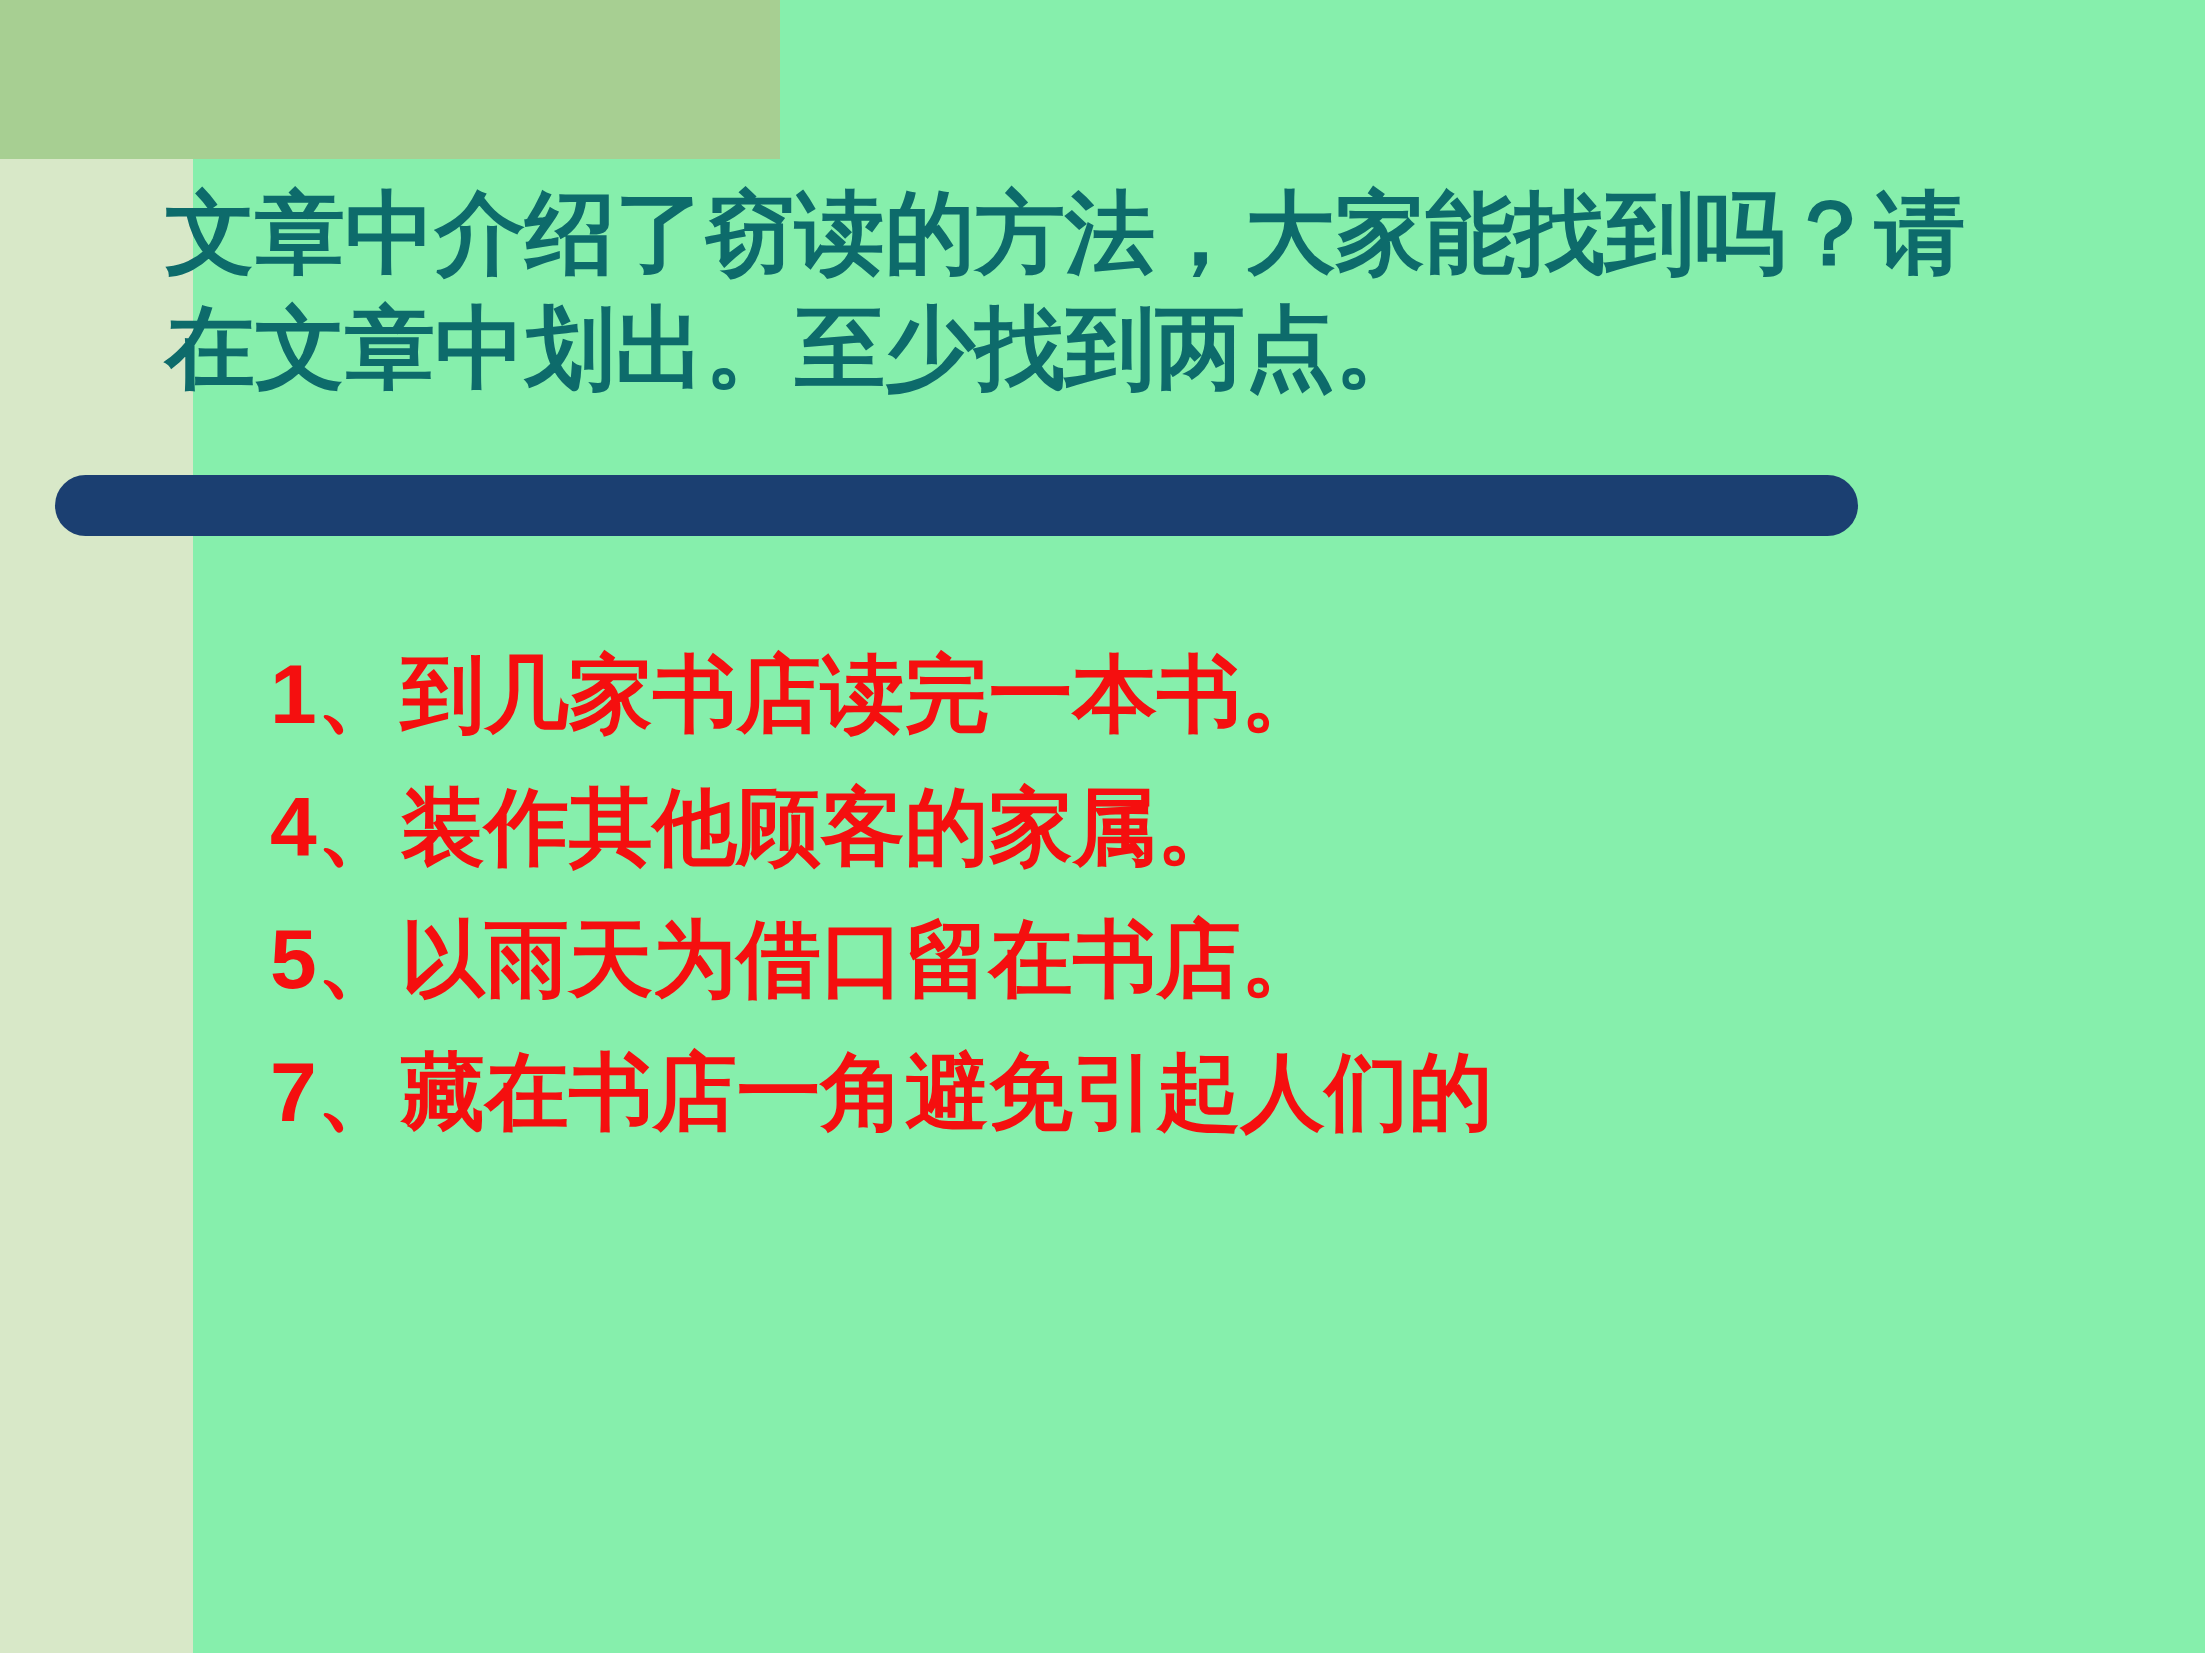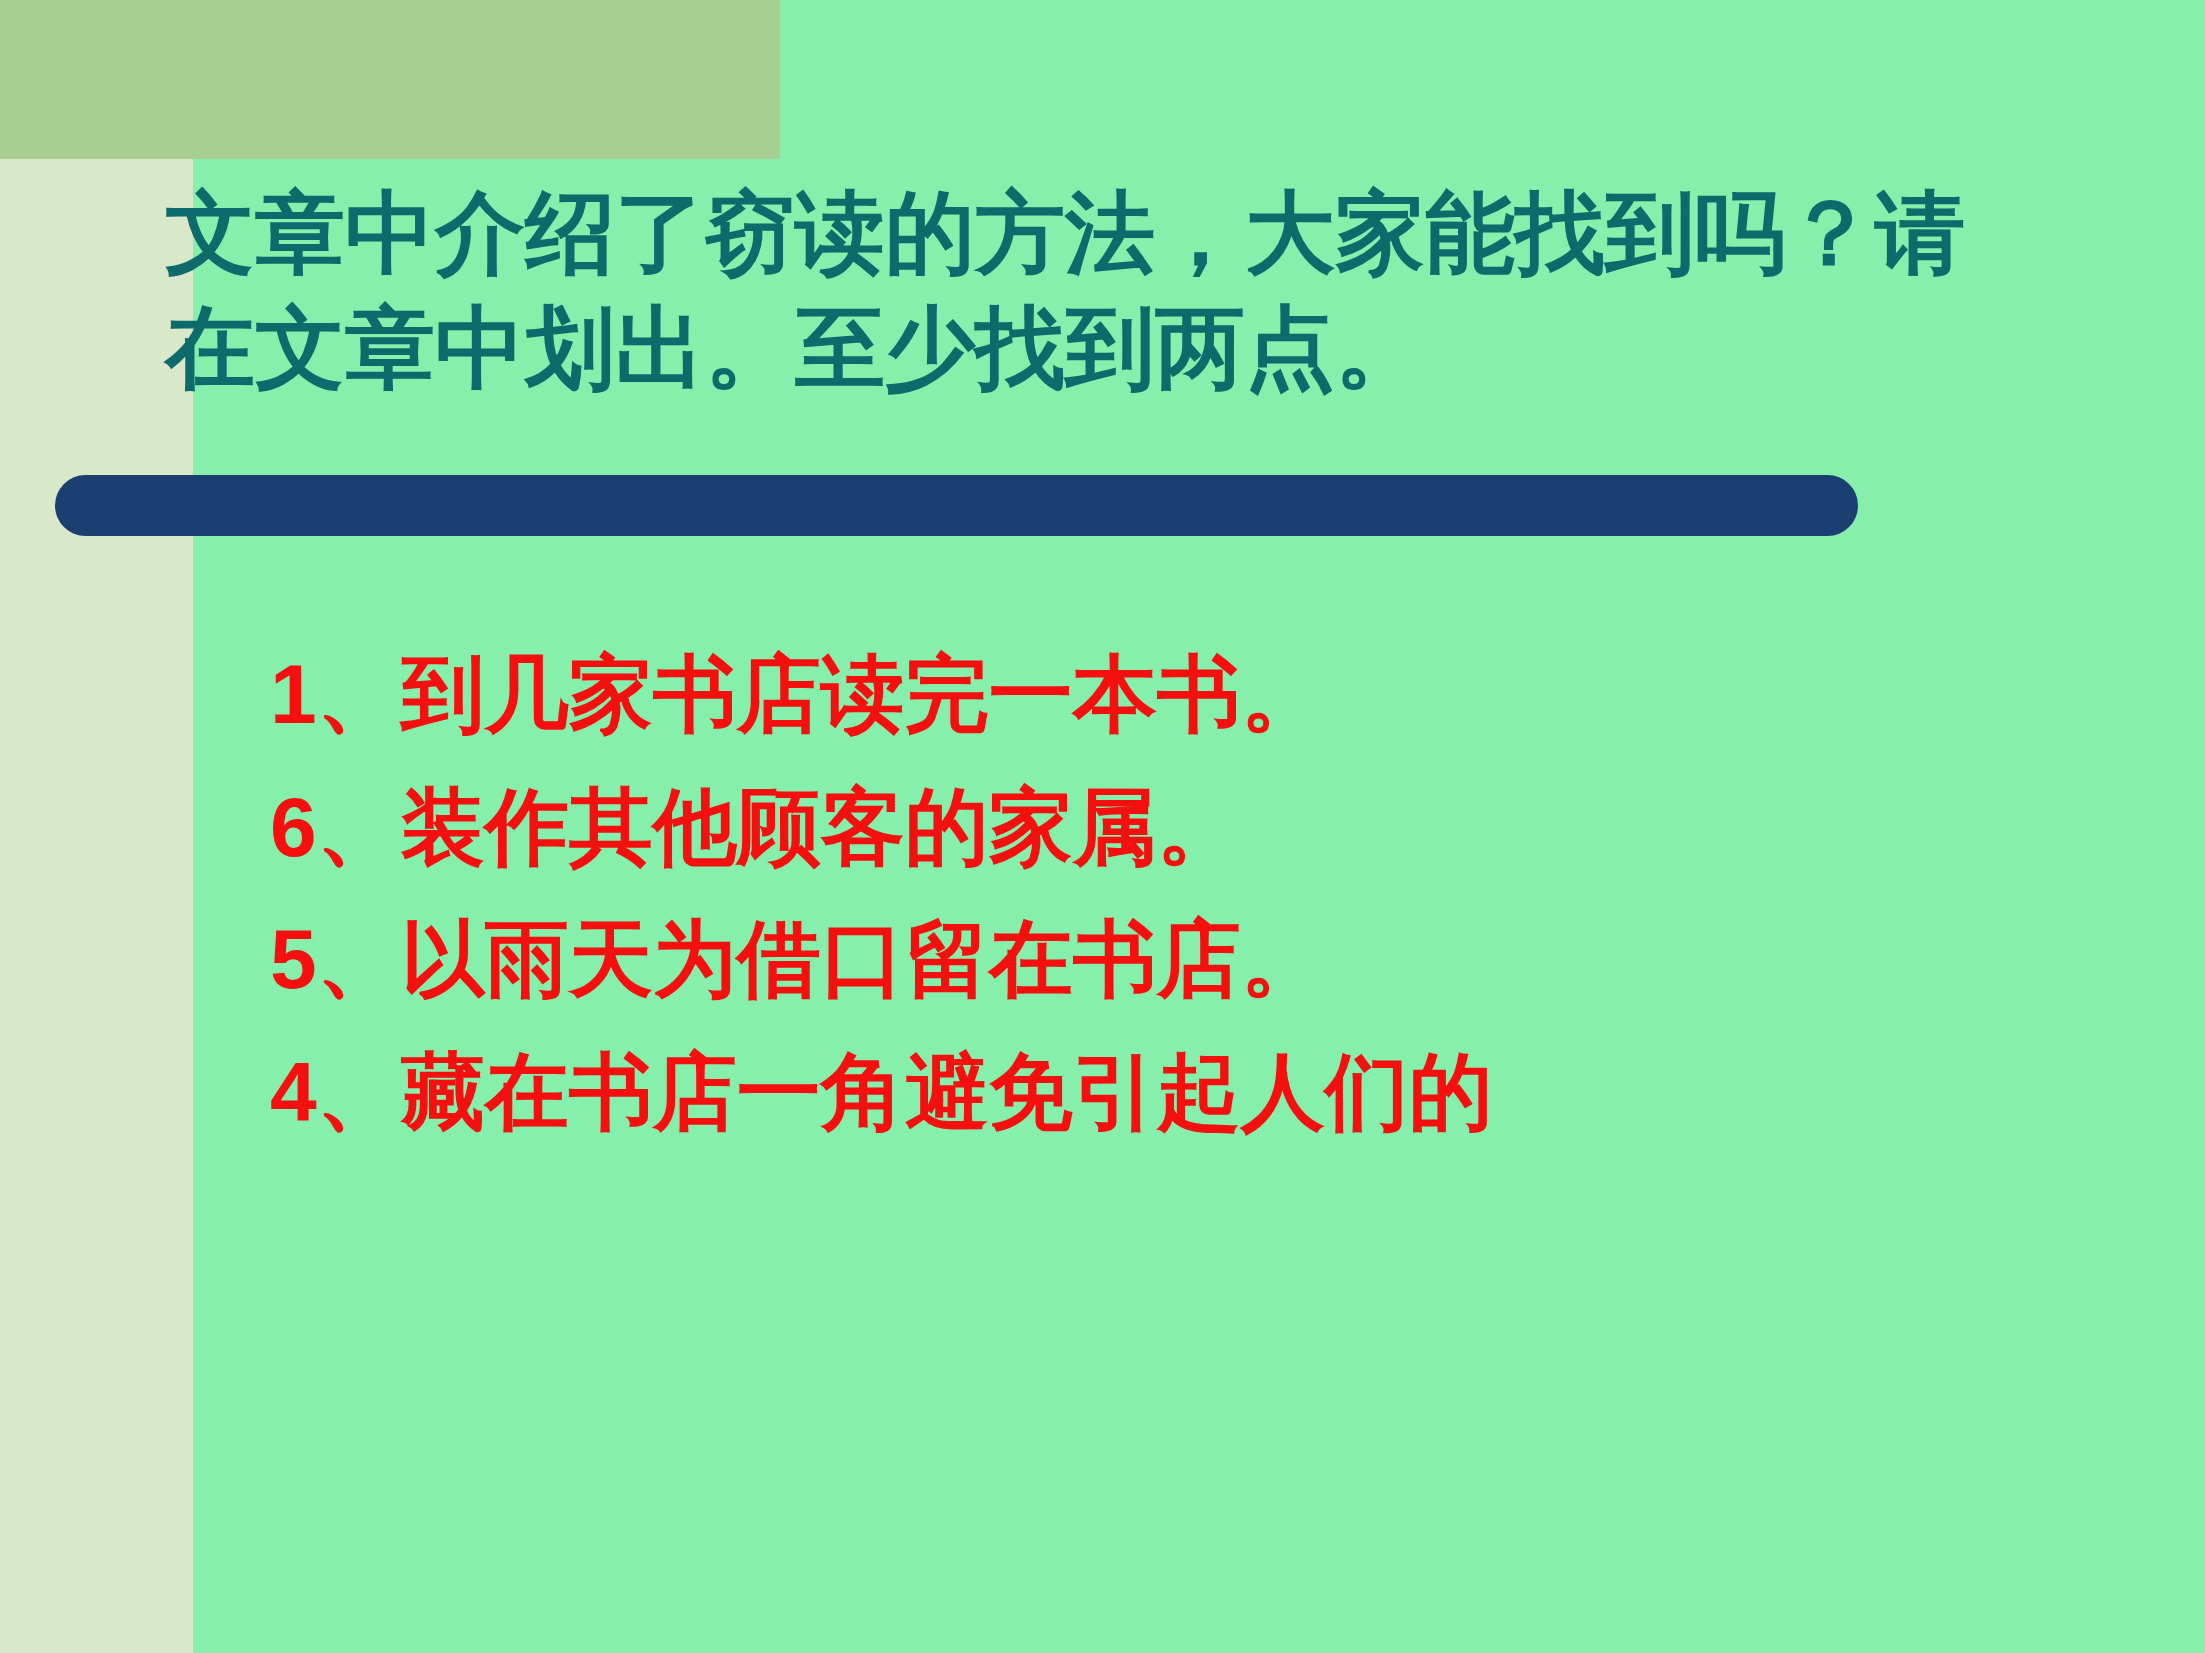--- a/index.html
+++ b/index.html
@@ -88,19 +88,19 @@
 
   <div class="left-band-green-tall"></div>
   <div class="left-band-green"></div>
 
   <div class="title">文章中介绍了窃读的方法，大家能找到吗？请在文章中划出。至少找到两点。</div>
 
   <div class="navy-bar"></div>
 
   <div class="body-list">
     <div class="line">1、到几家书店读完一本书。</div>
-    <div class="line">6、装作其他顾客的家属。</div>
+    <div class="line">4、装作其他顾客的家属。</div>
     <div class="line">5、以雨天为借口留在书店。</div>
-    <div class="line">4、藏在书店一角避免引起人们的</div>
+    <div class="line">7、藏在书店一角避免引起人们的</div>
   </div>
 
 </div>
 
 
 </body></html>

